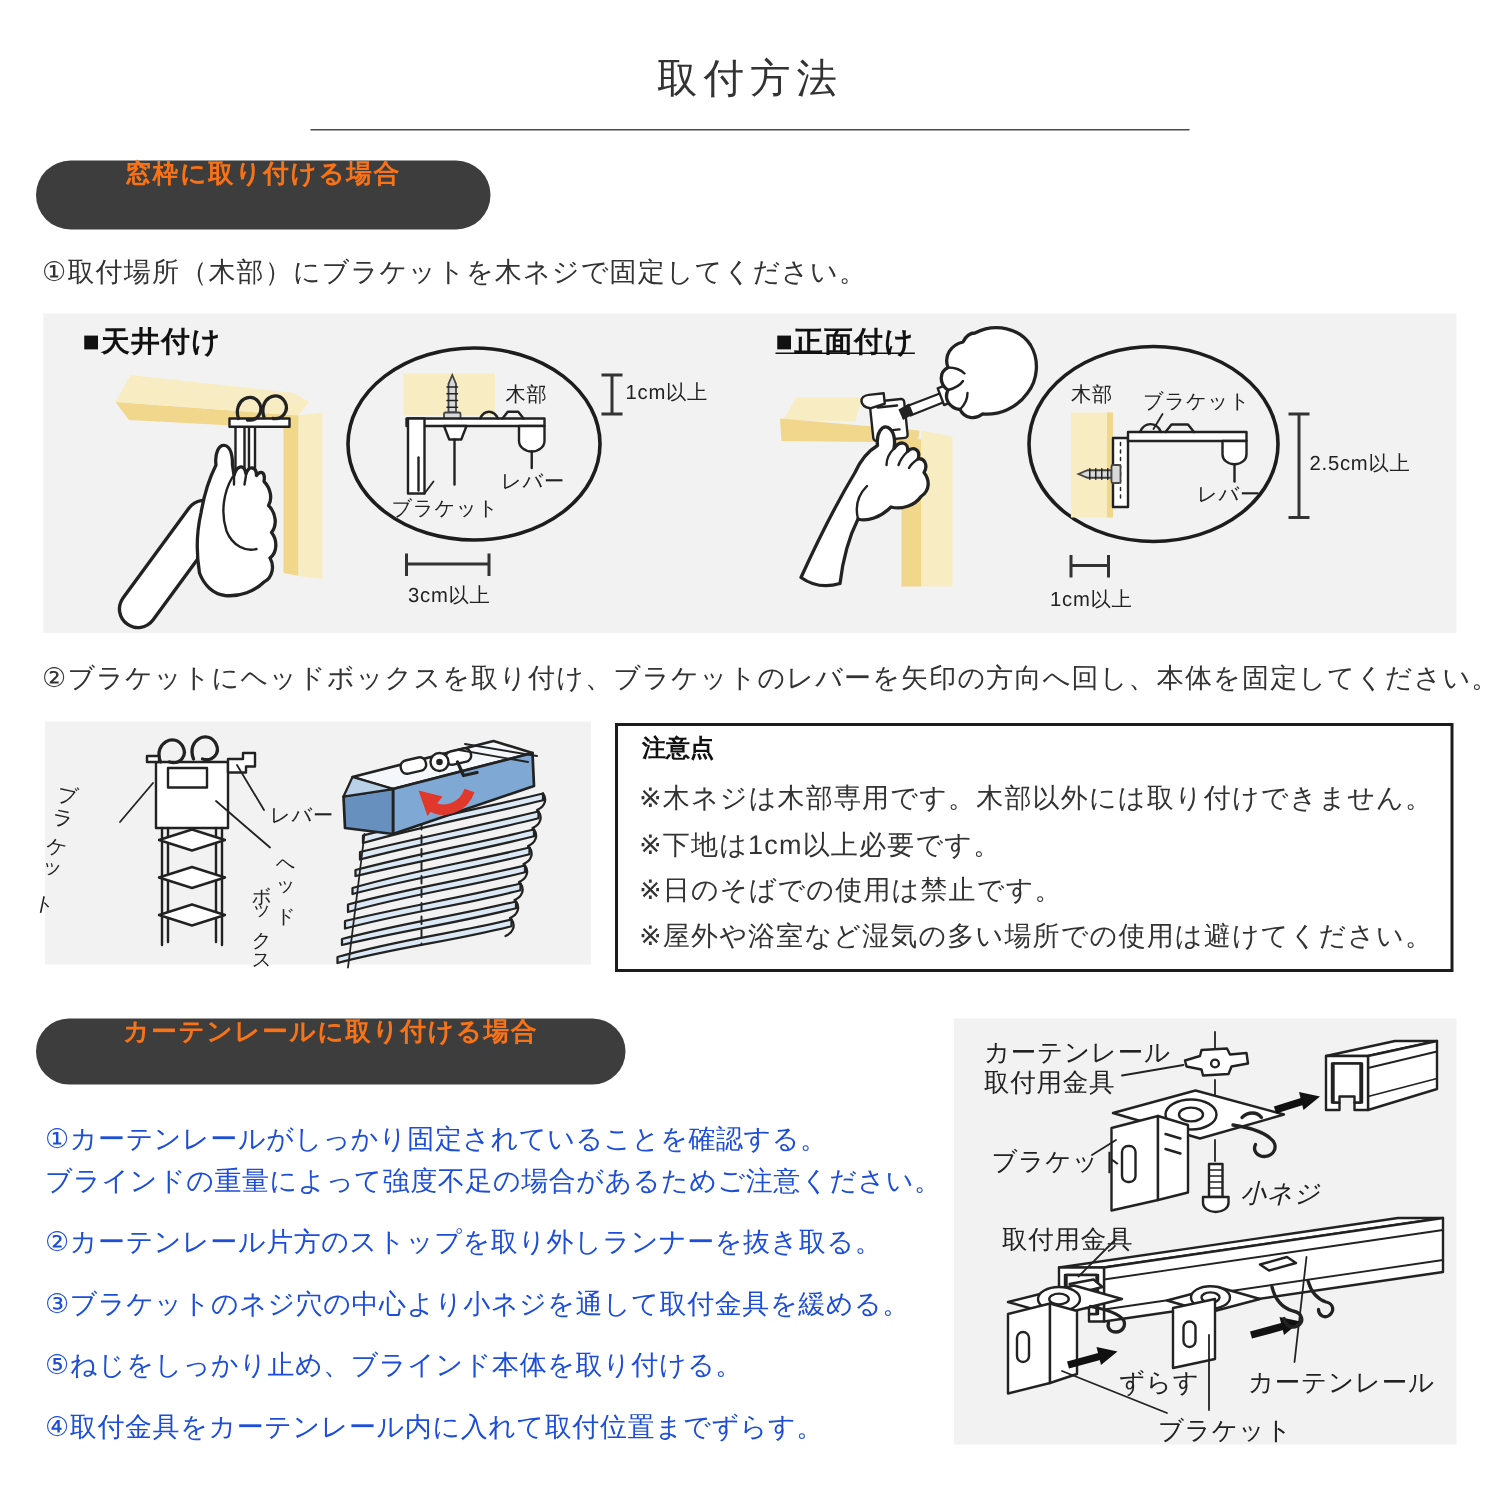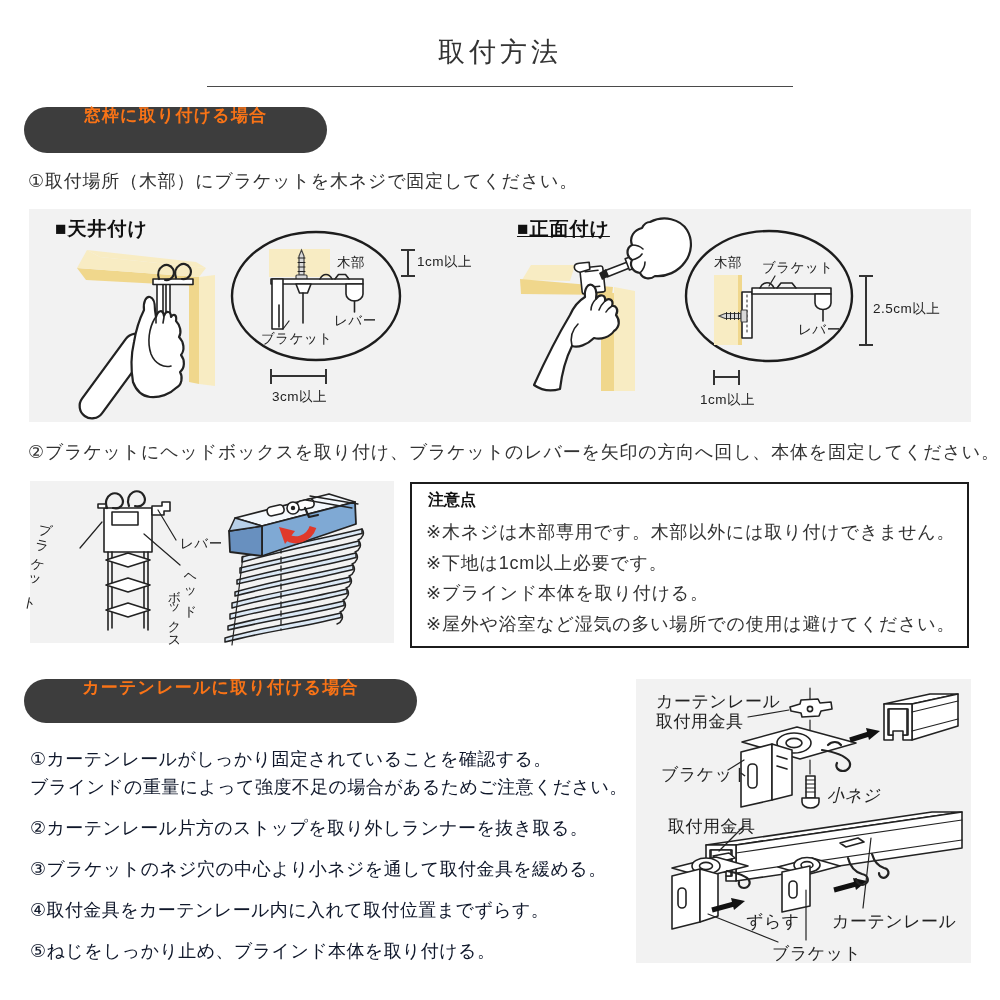--- a/index.html
+++ b/index.html
@@ -42,21 +42,21 @@
   .ci2{left:426px;top:584px;}
   .ci3{left:426px;top:615px;}
   .diagram-heading{font-size:19px;font-weight:700;color:#111;line-height:1;letter-spacing:1px;}
   .dh1{left:55px;top:219px;}
   .dh2{left:517px;top:219px;text-decoration:underline;}
   .lbl{font-size:13.5px;color:#222;line-height:1;letter-spacing:0.5px;white-space:nowrap;}
   .lbl3{font-size:17px;}
   .lbl-v{writing-mode:vertical-rl;text-orientation:upright;letter-spacing:1px;}
   .rail-steps{left:30px;top:745px;width:620px;}
   .rail-step{
-    font-size:18px;color:#0f172a;line-height:28px;letter-spacing:0.4px;
+    font-size:18px;color:#1d4ed8;line-height:28px;letter-spacing:0.4px;
     white-space:pre-line;margin:0 0 13px 0;
   }
   svg.overlay{position:absolute;left:0;top:0;pointer-events:none;}
   .ln{stroke:#222;stroke-width:1.6;fill:none;stroke-linecap:round;stroke-linejoin:round;}
   .ln2{stroke:#222;stroke-width:2.2;fill:none;stroke-linecap:round;stroke-linejoin:round;}
   .wfill{stroke:#222;stroke-width:1.6;fill:#fff;stroke-linejoin:round;}
   .wfill2{stroke:#222;stroke-width:2.2;fill:#fff;stroke-linejoin:round;}
   .measure{stroke:#333;stroke-width:2;fill:none;}
   .woodL{fill:var(--woodL,#f8ecc3);}
   .woodD{fill:var(--woodD,#f0d78c);}
@@ -395,34 +395,34 @@
 
 <span class="abs lbl lbl-v" style="left:42px;top:512px;transform:rotate(12deg);transform-origin:top center;letter-spacing:4px;">ブラケット</span>
 <span class="abs lbl" style="left:180px;top:537px;">レバー</span>
 <span class="abs lbl lbl-v" style="left:184px;top:565px;font-size:13px;letter-spacing:0.5px;">ヘッド</span>
 <span class="abs lbl lbl-v" style="left:168px;top:581px;font-size:13px;letter-spacing:0.5px;">ボックス</span>
 
 <div class="abs caution-box"></div>
 <div class="abs caution-title">注意点</div>
 <div class="abs caution-item ci0">※木ネジは木部専用です。木部以外には取り付けできません。</div>
 <div class="abs caution-item ci1">※下地は1cm以上必要です。</div>
-<div class="abs caution-item ci2">※ブラインド本体を取り付ける。</div>
+<div class="abs caution-item ci2">※日のそばでの使用は禁止です。</div>
 <div class="abs caution-item ci3">※屋外や浴室など湿気の多い場所での使用は避けてください。</div>
 
 <div class="abs badge badge2">
   <span>カーテンレールに取り付ける場合</span>
 </div>
 
 <div class="abs rail-steps">
   <p class="rail-step">①カーテンレールがしっかり固定されていることを確認する。
 ブラインドの重量によって強度不足の場合があるためご注意ください。</p>
   <p class="rail-step">②カーテンレール片方のストップを取り外しランナーを抜き取る。</p>
   <p class="rail-step">③ブラケットのネジ穴の中心より小ネジを通して取付金具を緩める。</p>
+  <p class="rail-step">⑤ねじをしっかり止め、ブラインド本体を取り付ける。</p>
   <p class="rail-step">④取付金具をカーテンレール内に入れて取付位置までずらす。</p>
-  <p class="rail-step">⑤ねじをしっかり止め、ブラインド本体を取り付ける。</p>
 </div>
 
 <span class="abs lbl lbl3" style="left:656px;top:693px;">カーテンレール</span>
 <span class="abs lbl lbl3" style="left:656px;top:713px;">取付用金具</span>
 <span class="abs lbl lbl3" style="left:661px;top:766px;">ブラケット</span>
 <span class="abs lbl lbl3" style="left:827px;top:787px;font-style:italic;">小ネジ</span>
 <span class="abs lbl lbl3" style="left:668px;top:818px;">取付用金具</span>
 <span class="abs lbl lbl3" style="left:746px;top:913px;">ずらす</span>
 <span class="abs lbl lbl3" style="left:832px;top:913px;">カーテンレール</span>
 <span class="abs lbl lbl3" style="left:772px;top:945px;">ブラケット</span>

